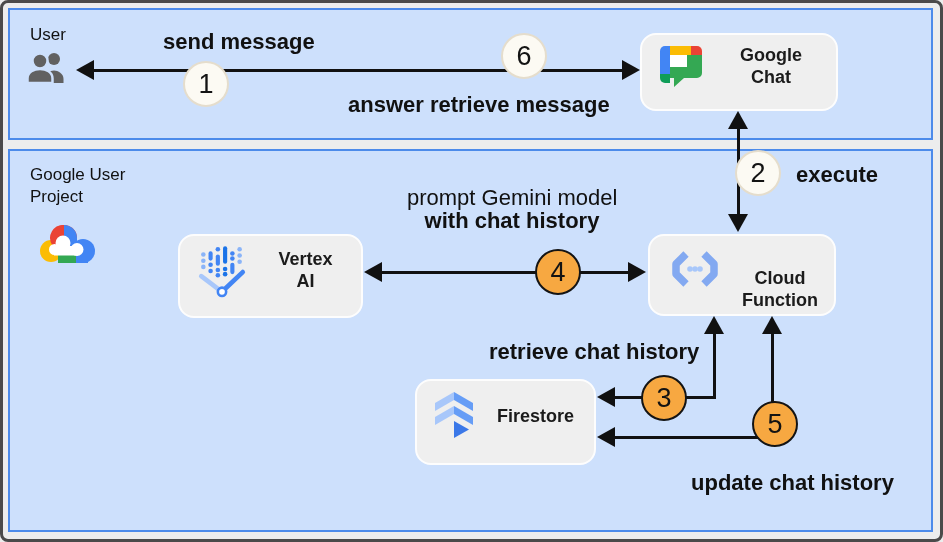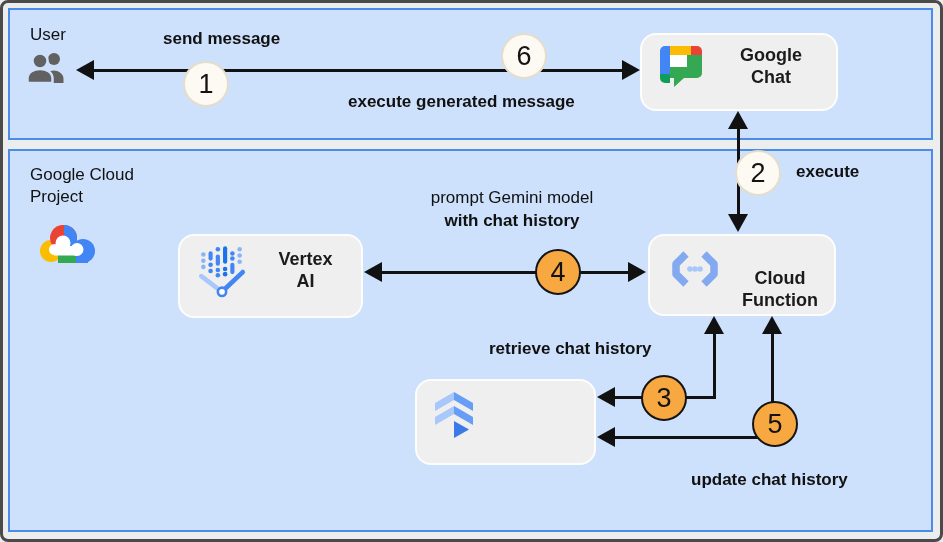--- a/index.html
+++ b/index.html
@@ -25,36 +25,36 @@
   .ah-left{border-top:10px solid transparent;border-bottom:10px solid transparent;border-right:18px solid #111;}
   .ah-right{border-top:10px solid transparent;border-bottom:10px solid transparent;border-left:18px solid #111;}
   .ah-up{border-left:10px solid transparent;border-right:10px solid transparent;border-bottom:18px solid #111;}
   .ah-down{border-left:10px solid transparent;border-right:10px solid transparent;border-top:18px solid #111;}
   .step{
     position:absolute;width:46px;height:46px;border-radius:50%;box-sizing:border-box;
     display:flex;align-items:center;justify-content:center;font-size:27px;color:#131313;z-index:5;
   }
   .step-light{background:#fcfaf3;border:2px solid #e5ddcc;}
   .step-orange{background:#f7a841;border:2.5px solid #141414;}
-  .edge-label{position:absolute;font-size:17px;color:#111;z-index:3;white-space:nowrap;}
+  .edge-label{position:absolute;font-size:22px;color:#111;z-index:3;white-space:nowrap;}
   .w600{font-weight:600;}
   .w700{font-weight:700;}
   .w500{font-weight:500;}
   .prompt-label{text-align:center;width:210px;line-height:23px;}
 </style>
 </head>
 <body>
 
 <div class="stage">
 
   <div class="panel panel-top"></div>
   <div class="panel panel-bottom"></div>
 
   <div class="lane-label" style="left:30px;top:24px;text-align:center;">User</div>
-  <div class="lane-label" style="left:30px;top:164px;width:126px;">Google Cloud Project</div>
+  <div class="lane-label" style="left:30px;top:164px;width:126px;">Google User Project</div>
 
   <span class="icon" style="position:absolute;left:26px;top:50px;z-index:3;">
     <svg width="44" height="36" viewBox="0 0 44 36">
       <g fill="#616161">
         <circle cx="28" cy="9" r="6"></circle>
         <path d="M19,33 v-4 c0,-5.5 5,-8.5 9,-8.5 c4,0 9.5,3 9.5,8.5 v4 z"></path>
       </g>
       <g fill="#616161" stroke="#cde0fc" stroke-width="2.5">
         <circle cx="14" cy="11" r="7.5"></circle>
         <path d="M1.5,33 v-4.5 c0,-6.5 6.5,-9.5 12.5,-9.5 c6,0 12.5,3 12.5,9.5 v4.5 z"></path>
@@ -106,21 +106,21 @@
   </div>
 
   <div>
     <div class="v-line" style="left:771px;top:332px;height:107px;"></div>
     <div class="h-line" style="left:610px;top:436px;width:163px;"></div>
     <div class="ah ah-up" style="left:762px;top:316px;"></div>
     <div class="ah ah-left" style="left:597px;top:427px;"></div>
   </div>
 
   <div class="edge-label w600" style="left:163px;top:29px;">send message</div>
-  <div class="edge-label w600" style="left:348px;top:92px;">execute generated message</div>
+  <div class="edge-label w600" style="left:348px;top:92px;">answer retrieve message</div>
   <div class="edge-label w600" style="left:796px;top:162px;">execute</div>
   <div class="edge-label prompt-label" style="left:407px;top:186px;">
     <span class="w500" style="display:block;">prompt Gemini model</span>
     <span class="w700" style="display:block;">with chat history</span>
   </div>
   <div class="edge-label w700" style="left:489px;top:339px;">retrieve chat history</div>
   <div class="edge-label w700" style="left:691px;top:470px;">update chat history</div>
 
   <div class="node" style="left:640px;top:33px;width:198px;height:78px;">
     <span class="icon">
@@ -199,20 +199,23 @@
   <div class="node" style="left:415px;top:379px;width:181px;height:86px;">
     <span class="icon">
       <svg width="46" height="52" viewBox="0 0 46 52">
         <polygon points="23,2 4,13 4,21 23,10" fill="#A8C7FA"></polygon>
         <polygon points="23,2 42,13 42,21 23,10" fill="#669DF6"></polygon>
         <polygon points="23,16 4,27 4,35 23,24" fill="#A8C7FA"></polygon>
         <polygon points="23,16 42,27 42,35 23,24" fill="#669DF6"></polygon>
         <polygon points="23,31 38,39.5 23,48" fill="#3B78E8"></polygon>
       </svg>
     </span>
+    <div class="node-label">
+      <span style="display:block;">Firestore</span>
+    </div>
   </div>
 
   <div class="step step-light" style="left:183px;top:61px;">
       <span>1</span>
     </div>
   <div class="step step-light" style="left:501px;top:33px;">
       <span>6</span>
     </div>
   <div class="step step-light" style="left:735px;top:150px;">
       <span>2</span>

